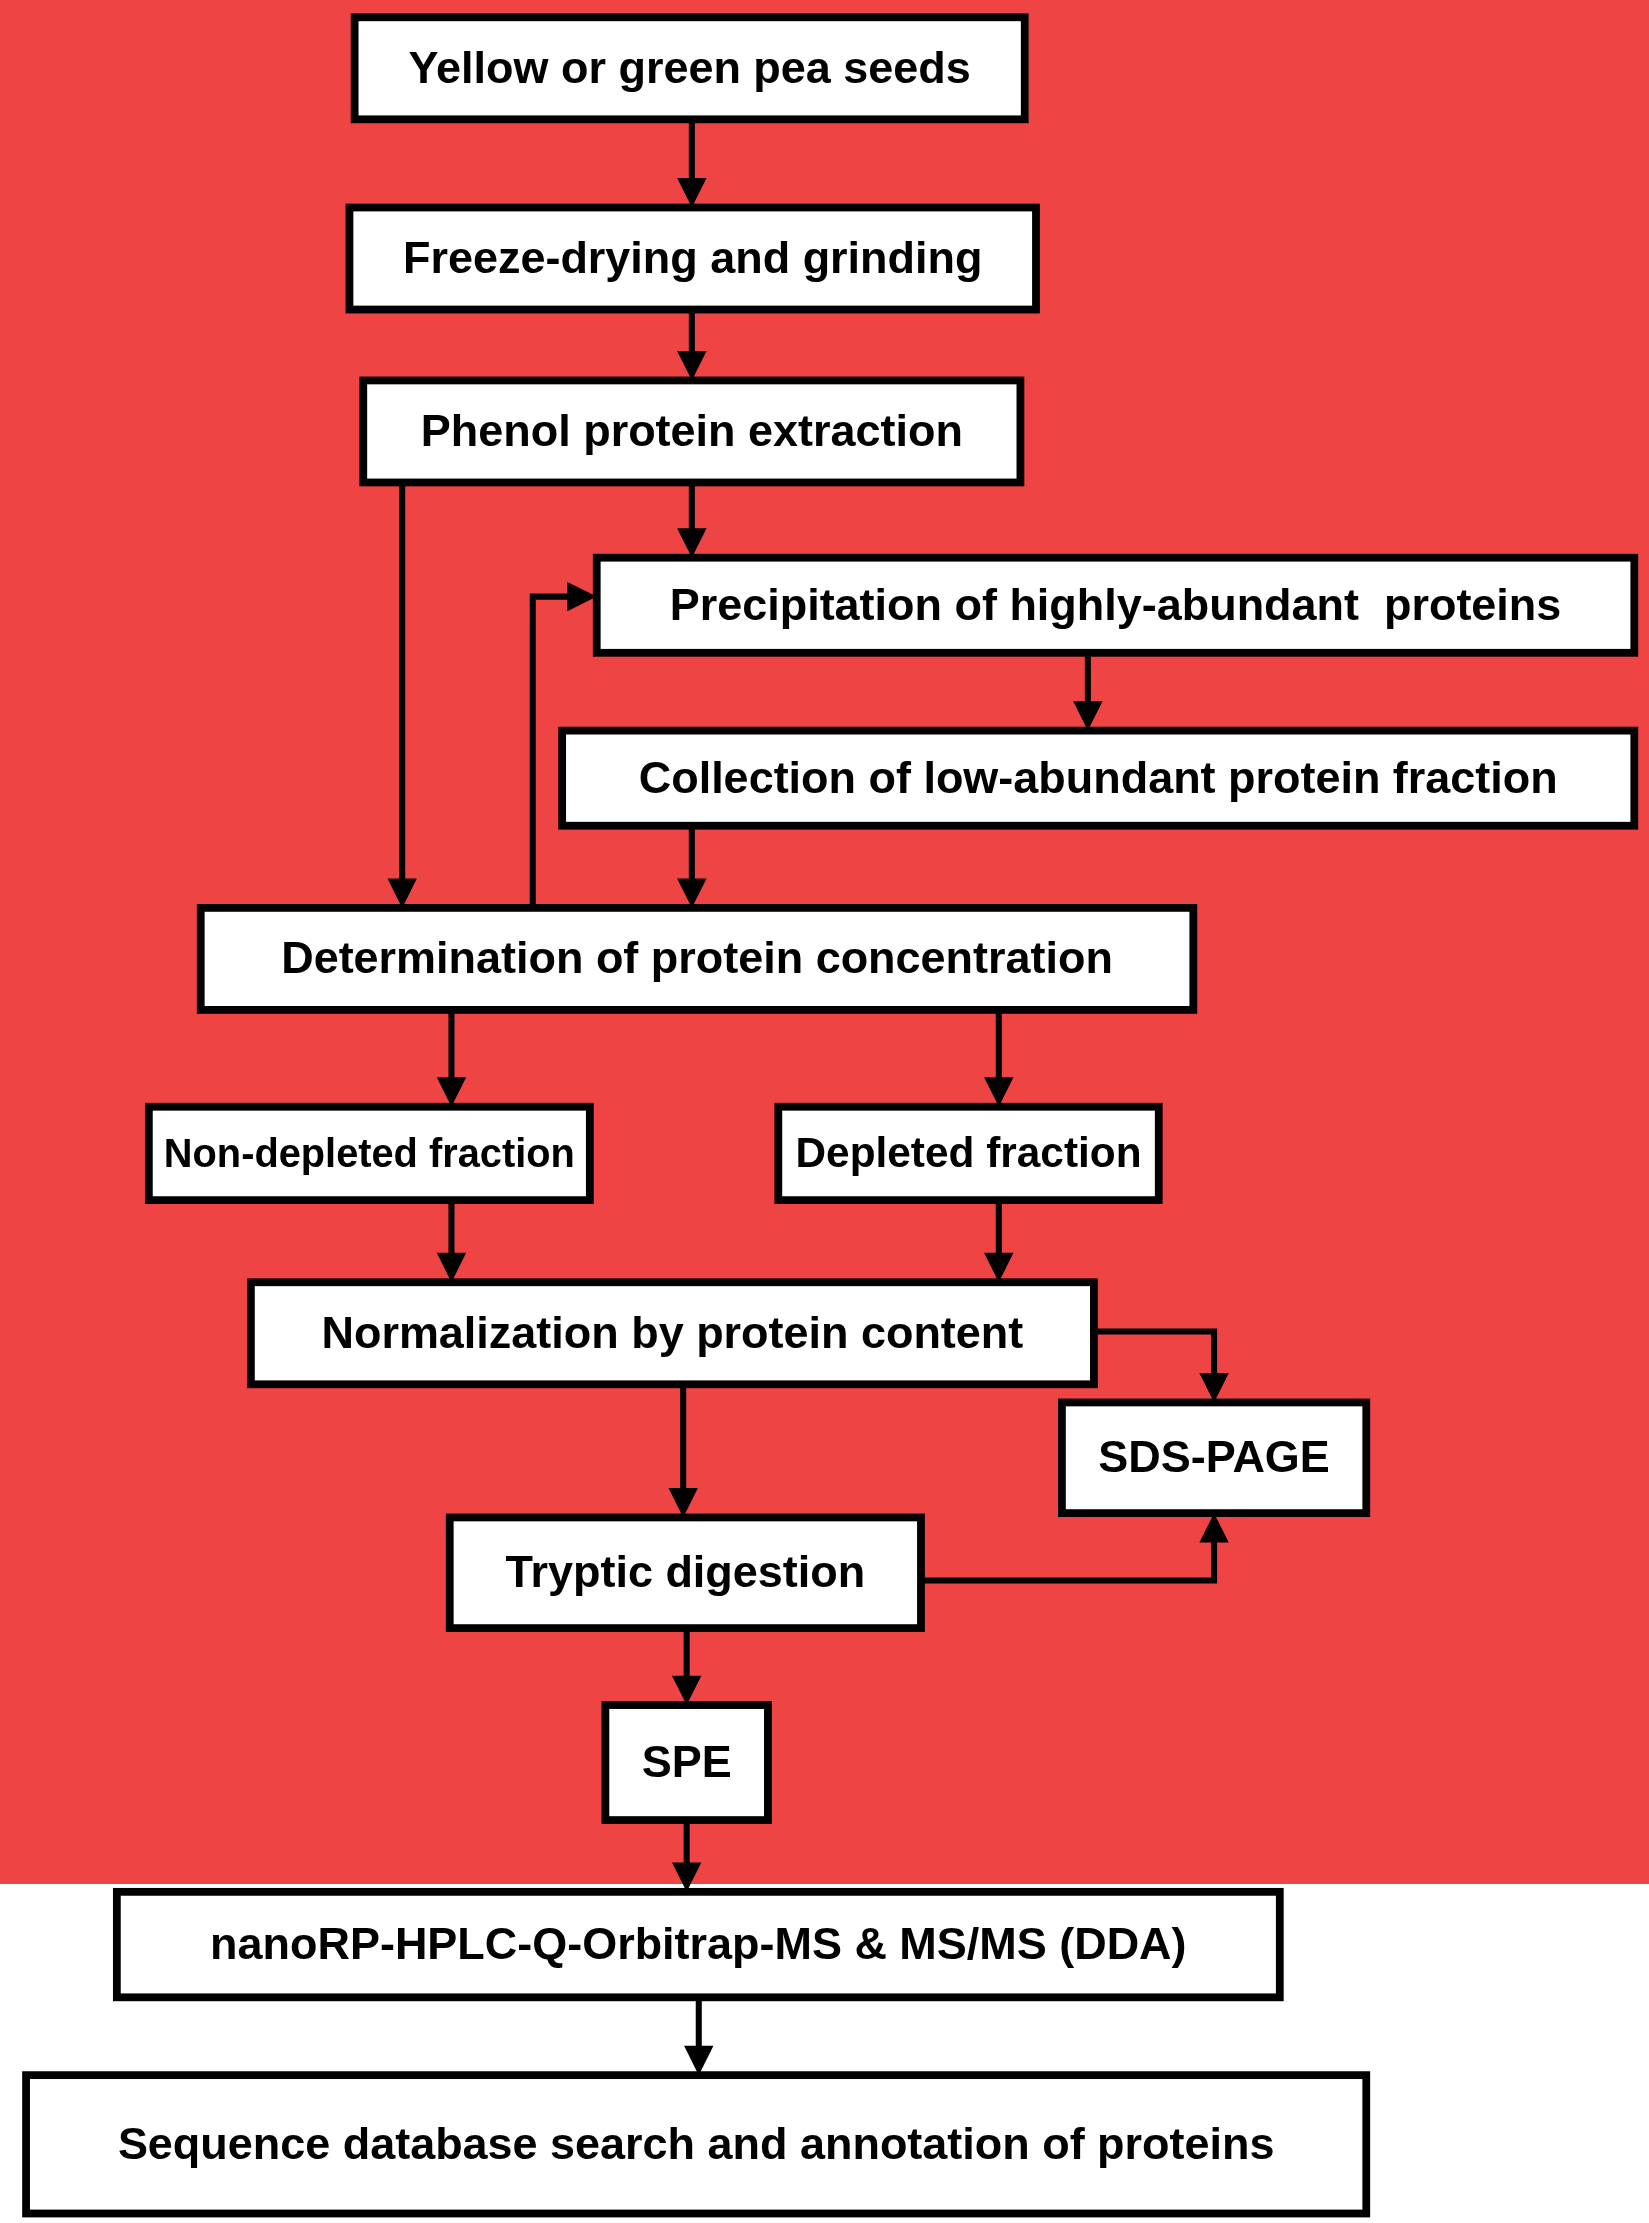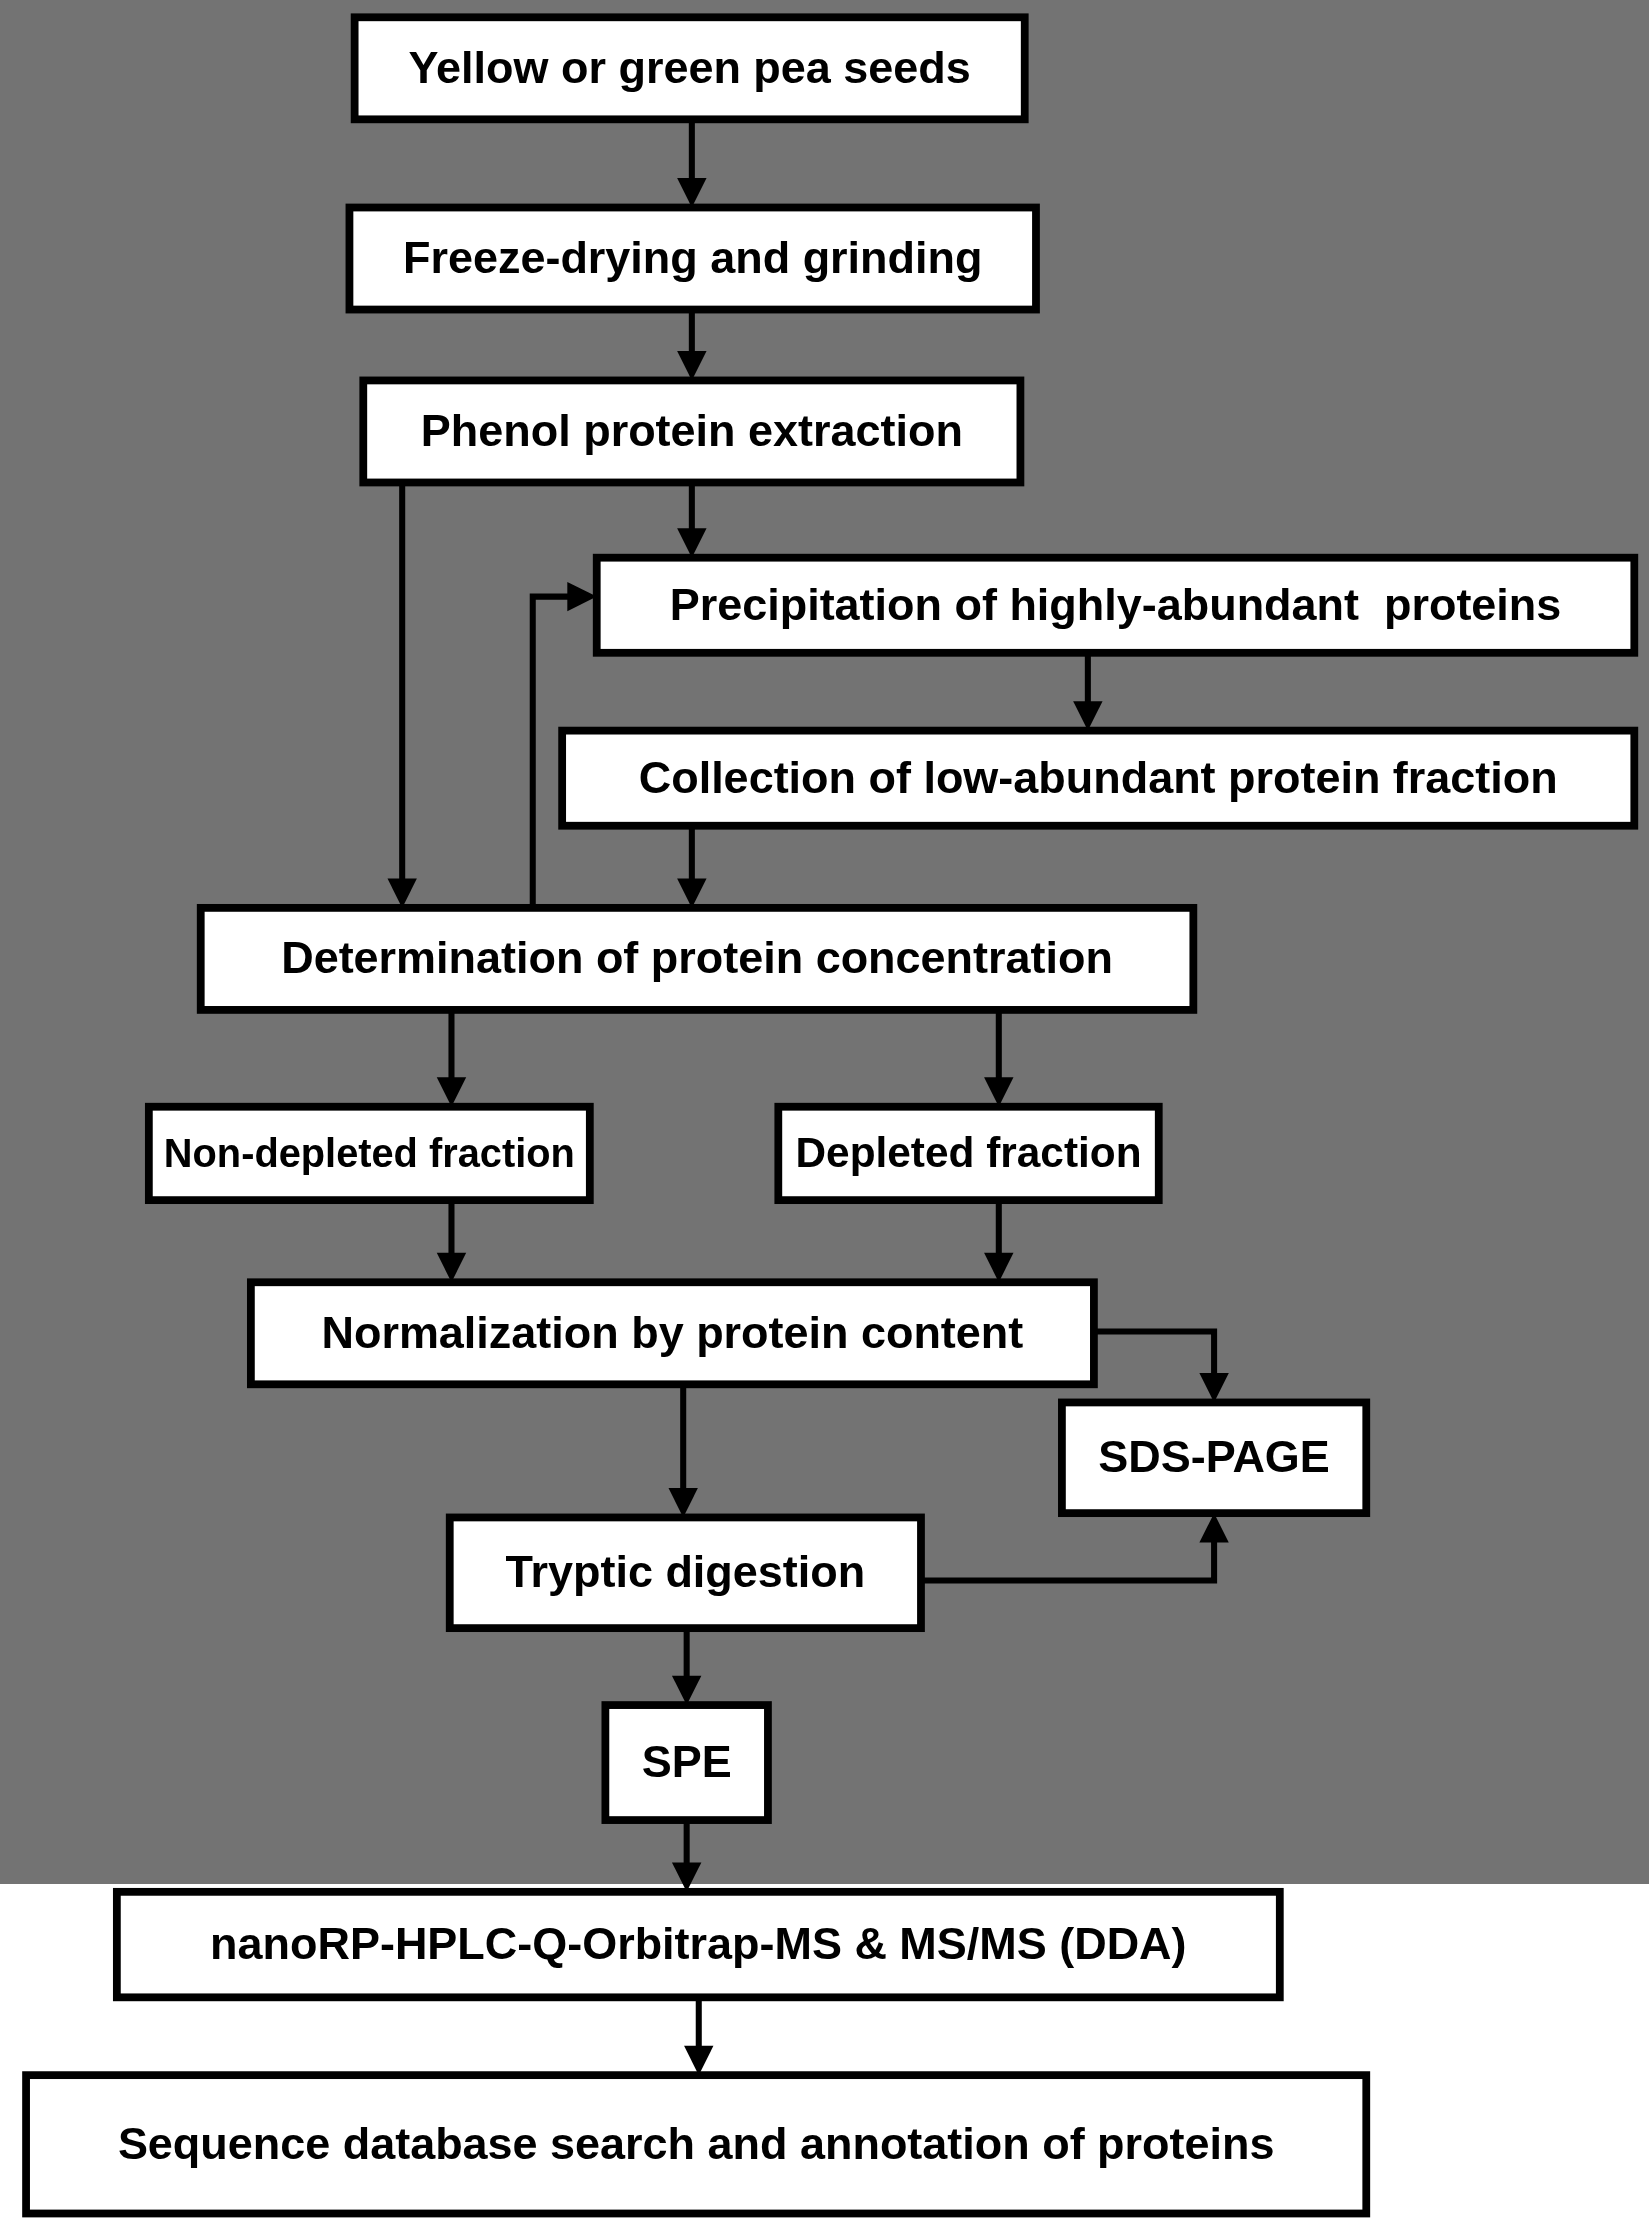--- a/index.html
+++ b/index.html
@@ -10,21 +10,21 @@
   body {
     width: 1650px;
     height: 2223px;
     font-family: "Liberation Sans", sans-serif;
     overflow: hidden;
   }
   #flow-root {
     position: relative;
     width: 1650px;
     height: 1884px;
-    background: #737373;
+    background: #ef4444;
     text-decoration: underline;
   }
   svg.flow-svg {
     position: absolute;
     top: 0;
     left: 0;
     width: 1650px;
     height: 2223px;
     display: block;
   }

